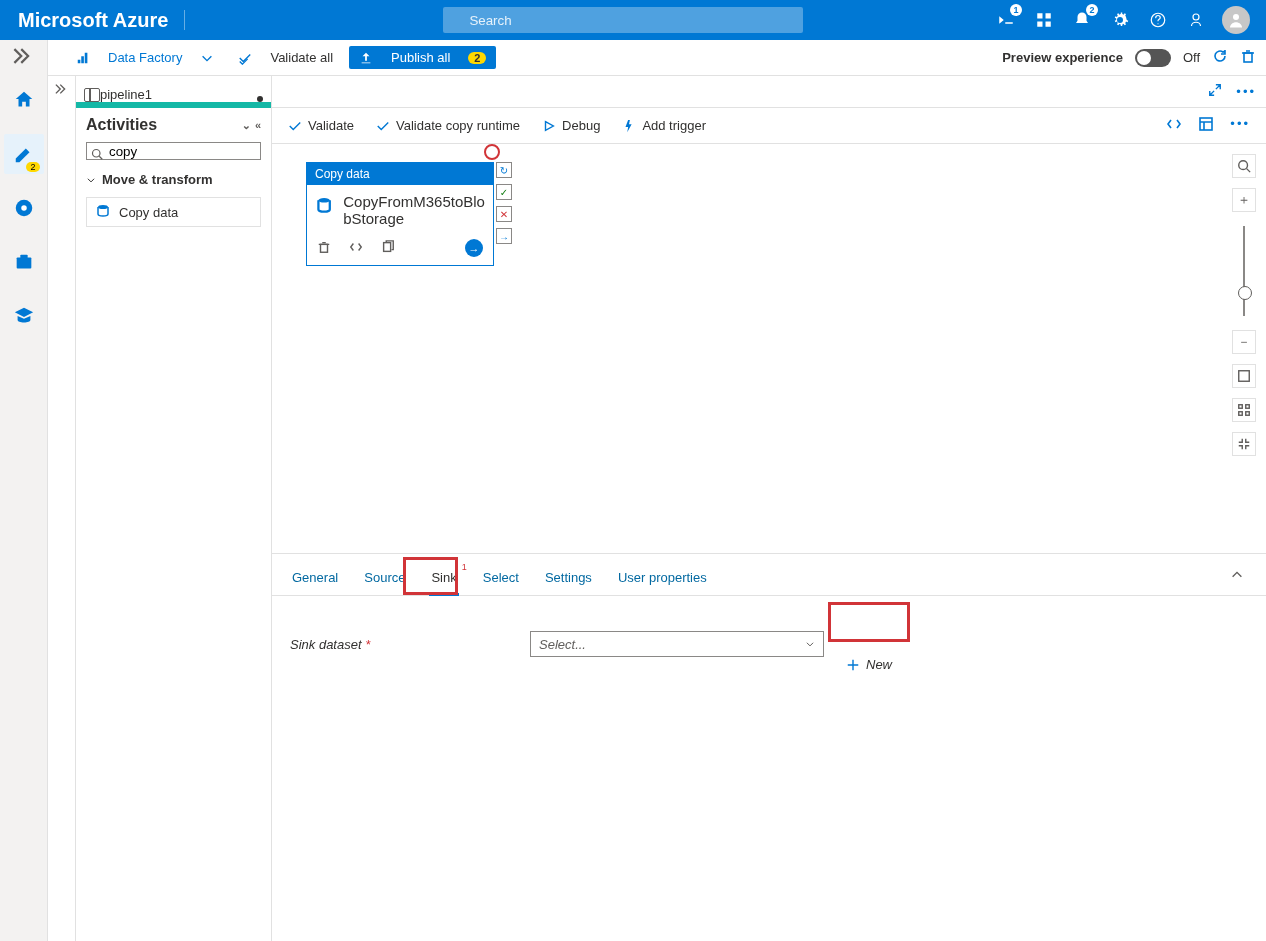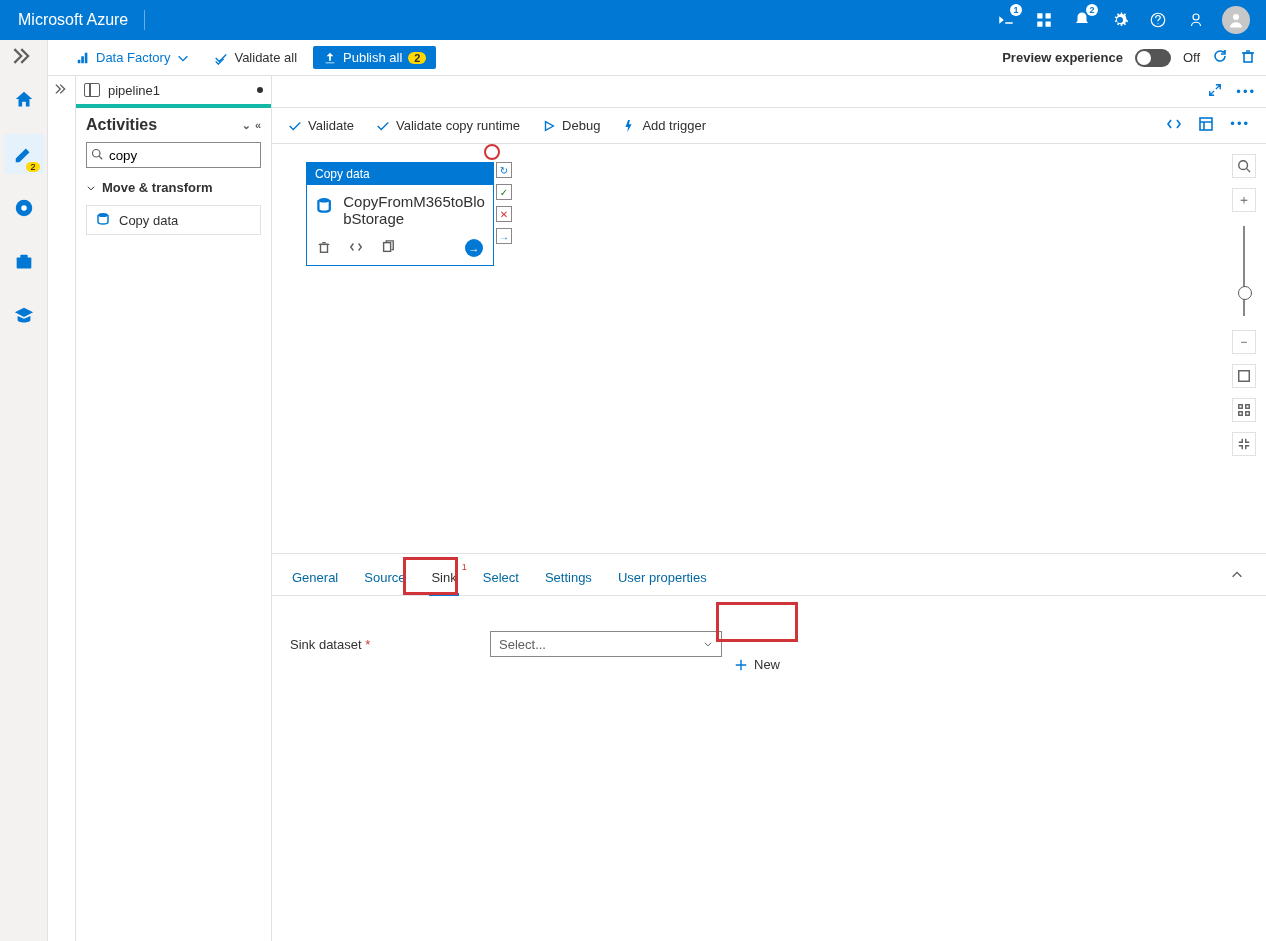--- a/index.html
+++ b/index.html
@@ -1,35 +1,35 @@
 <!DOCTYPE html>
 <html><head>
 <meta charset="utf-8">
 <style>
 * { box-sizing: border-box; margin: 0; padding: 0; font-family: "Segoe UI", Arial, sans-serif; }
 body { background: #ffffff; width: 1266px; height: 941px; overflow: hidden; font-size: 13px; color: #323130; }
 
 
 .az-header { height: 40px; background: #0078d4; display: flex; align-items: center; color: #fff; padding: 0 10px; }
-.az-brand { font-size: 16px; font-weight: 400; padding: 0 8px; }
+.az-brand { font-size: 20px; font-weight: 700; padding: 0 8px; }
 .az-divider-v { width: 1px; height: 20px; background: rgba(255,255,255,0.4); margin: 0 8px; }
 .az-search-wrap { flex: 0 0 360px; margin-left: 250px; }
 .az-search { height: 26px; width: 100%; background: #4fa1e0; border: none; color: #fff; padding: 0 8px 0 26px; border-radius: 2px; }
 .az-search::placeholder { color: #e6f2fb; }
 .az-search-box { position: relative; }
 .az-search-box .s-icon { position: absolute; left: 6px; top: 5px; color: #fff; font-size: 12px; }
 .az-header-icons { margin-left: auto; display: flex; align-items: center; gap: 14px; padding-right: 6px; }
 .hi { width: 24px; height: 24px; display: flex; align-items: center; justify-content: center; position: relative; cursor: pointer; }
 .hi svg { width: 18px; height: 18px; fill: #fff; }
 .badge { position: absolute; top: -4px; right: -4px; background: #fff; color: #0078d4; border-radius: 8px; font-size: 9px; min-width: 12px; height: 12px; display: flex; align-items: center; justify-content: center; padding: 0 2px; font-weight: 600; }
 .avatar { width: 28px; height: 28px; background: #c7c7c7; border-radius: 50%; display:flex; align-items:center; justify-content:center; }
 
 
 .toolbar { height: 36px; border-bottom: 1px solid #e1e1e1; display: flex; align-items: center; padding: 0 10px 0 68px; gap: 8px; }
-.tb-btn { display: flex; align-items: center; gap: 6px; padding: 4px 8px; cursor: pointer; border-radius: 2px; }
+.tb-btn { display: flex; align-items: center; gap: 18px; padding: 4px 8px; cursor: pointer; border-radius: 2px; }
 .tb-btn svg { width: 14px; height: 14px; }
 .tb-df { color: #0078d4; }
 .btn-publish { background: #0078d4; color: #fff; padding: 4px 10px; border-radius: 2px; }
 .pill { background: #ffd800; color: #323130; border-radius: 8px; padding: 0 6px; font-size: 11px; font-weight: 600; }
 .tb-right { margin-left: auto; display: flex; align-items: center; gap: 12px; }
 .toggle { width: 36px; height: 18px; background: #555; border-radius: 9px; position: relative; }
 .toggle::after { content:''; position:absolute; left:2px; top:2px; width:14px; height:14px; background:#fff; border-radius:50%; }
 
 
 .left-rail { position: absolute; left: 0; top: 40px; width: 48px; bottom: 0; background: #f3f2f1; display: flex; flex-direction: column; align-items: center; padding-top: 6px; gap: 14px; border-right: 1px solid #e1e1e1; }
@@ -37,28 +37,28 @@
 .rail-btn.active { background:#e6f2fb; }
 .rail-btn svg { width: 22px; height: 22px; }
 .rail-badge { position:absolute; bottom:2px; right:4px; background:#ffd800; color:#000; font-size:9px; border-radius:6px; padding:0 4px; }
 
 
 .main { position: absolute; left: 48px; top: 76px; right: 0; bottom: 0; display: flex; }
 .col-expand { width: 28px; border-right:1px solid #e1e1e1; display:flex; justify-content:center; padding-top:6px; color:#605e5c; }
 
 
 .activities { width: 196px; border-right: 1px solid #e1e1e1; display:flex; flex-direction:column; }
-.tabstrip { height: 32px; display:flex; align-items:center; border-bottom:4px solid #14b8a6; padding:0 8px; gap:8px; }
+.tabstrip { height: 32px; display:flex; align-items:flex-end; border-bottom:6px solid #14b8a6; padding:0 8px; gap:0; }
 .tabstrip .pipe-icon { width:16px; height:14px; border:1.5px solid #605e5c; border-radius:2px; display:inline-block; position:relative;}
 .tabstrip .pipe-icon::before{content:'';position:absolute;left:4px;top:-1px;bottom:-1px;width:1.5px;background:#605e5c;}
 .dot { width:6px;height:6px;background:#323130;border-radius:50%; margin-left:auto; }
 .act-head { display:flex; align-items:center; justify-content:space-between; padding:8px 10px; font-weight:600; font-size:16px;}
 .act-head .chevs { display:flex; gap:4px; color:#605e5c; font-size:11px;}
 .act-search { margin:0 10px 8px; position:relative; }
-.act-search input { width:100%; height:26px; border:1px solid #8a8886; padding:0 6px 0 22px; }
+.act-search input { width:100%; height:18px; border:1px solid #8a8886; padding:0 6px 0 22px; }
 .act-search .s-icon { position:absolute; left:5px; top:6px; color:#605e5c; font-size:12px;}
 .act-group { padding:4px 10px; display:flex; align-items:center; gap:6px; font-weight:600; cursor:pointer; }
 .act-item { margin:6px 10px; padding:6px 8px; border:1px solid #e1e1e1; display:flex; align-items:center; gap:8px; cursor:grab; background:#fff; }
 .dbicon { width:16px;height:16px; }
 
 
 .canvas-wrap { flex:1; display:flex; flex-direction:column; position:relative; }
 .canvas-tabrow { height:32px; border-bottom:1px solid #e1e1e1; display:flex; align-items:center; justify-content:flex-end; padding:0 10px; gap:14px; color:#605e5c;}
 .canvas-toolbar { height:36px; border-bottom:1px solid #e1e1e1; display:flex; align-items:center; padding:0 16px; gap:22px; }
 .ct-btn { display:flex; align-items:center; gap:6px; cursor:pointer; color:#323130; }
@@ -84,36 +84,47 @@
 
 
 .props { border-top:1px solid #e1e1e1; height:388px; display:flex; flex-direction:column; }
 .props-tabs { display:flex; gap:22px; padding:10px 18px 0; border-bottom:1px solid #e1e1e1; align-items:flex-start;}
 .ptab { padding:6px 2px 10px; cursor:pointer; color:#0369a1; position:relative; }
 .ptab.active { color:#323130; font-weight:400; }
 .ptab.active::after { content:''; position:absolute; left:0; right:0; bottom:-1px; height:3px; background:#0078d4; }
 .ptab .sup { position:absolute; top:-2px; right:-8px; font-size:9px; color:#d13438; }
 .redbox { position:absolute; border:3px solid #d13438; pointer-events:none; }
 .props-collapse { margin-left:auto; color:#605e5c; cursor:pointer; padding:4px;}
-.props-body { padding:16px 18px; display:flex; align-items:center; gap:0; }
+.props-body { padding:16px 18px; display:flex; align-items:center; gap:10px;font-style:italic; }
 .label { width:200px; }
 .req { color:#d13438; }
-.select { width:232px; height:26px; border:1px solid #8a8886; padding:0 8px; display:flex; align-items:center; justify-content:space-between; cursor:pointer; color:#605e5c; }
+.select { width:294px; height:26px; border:1px solid #8a8886; padding:0 8px; display:flex; align-items:center; justify-content:space-between; cursor:pointer; color:#605e5c;margin-left:30px; }
 .newbtn { display:flex; align-items:center; gap:6px; padding:4px 12px; cursor:pointer; color:#323130;margin-top:41px; }
 .rb2-wrap { position:relative; }
 .rb2 { left:-6px; top:-10px; width:82px; height:40px; }
 
 svg.stroke { fill:none; stroke:currentColor; stroke-width:1.6; }
 </style>
 </head>
 <body>
 
 <div class="az-header">
   <span class="az-brand">Microsoft Azure</span>
   <span class="az-divider-v"></span>
+  <div class="az-search-wrap">
+    <div class="az-search-box">
+      <span class="s-icon">
+        <svg class="stroke" viewBox="0 0 16 16">
+            <circle cx="7" cy="7" r="5"></circle>
+            <line x1="11" y1="11" x2="15" y2="15"></line>
+          </svg>
+      </span>
+      <input class="az-search" placeholder="Search" style="">
+    </div>
+  </div>
   <div class="az-header-icons">
     <div class="hi">
       <svg viewBox="0 0 24 24">
           <path d="M3 17l6-5-6-5v10zm8 0h10v-2H11v2z"></path>
         </svg>
       <span class="badge">1</span>
     </div>
     <div class="hi">
       <svg viewBox="0 0 24 24">
           <rect x="3" y="3" width="7" height="7"></rect>

